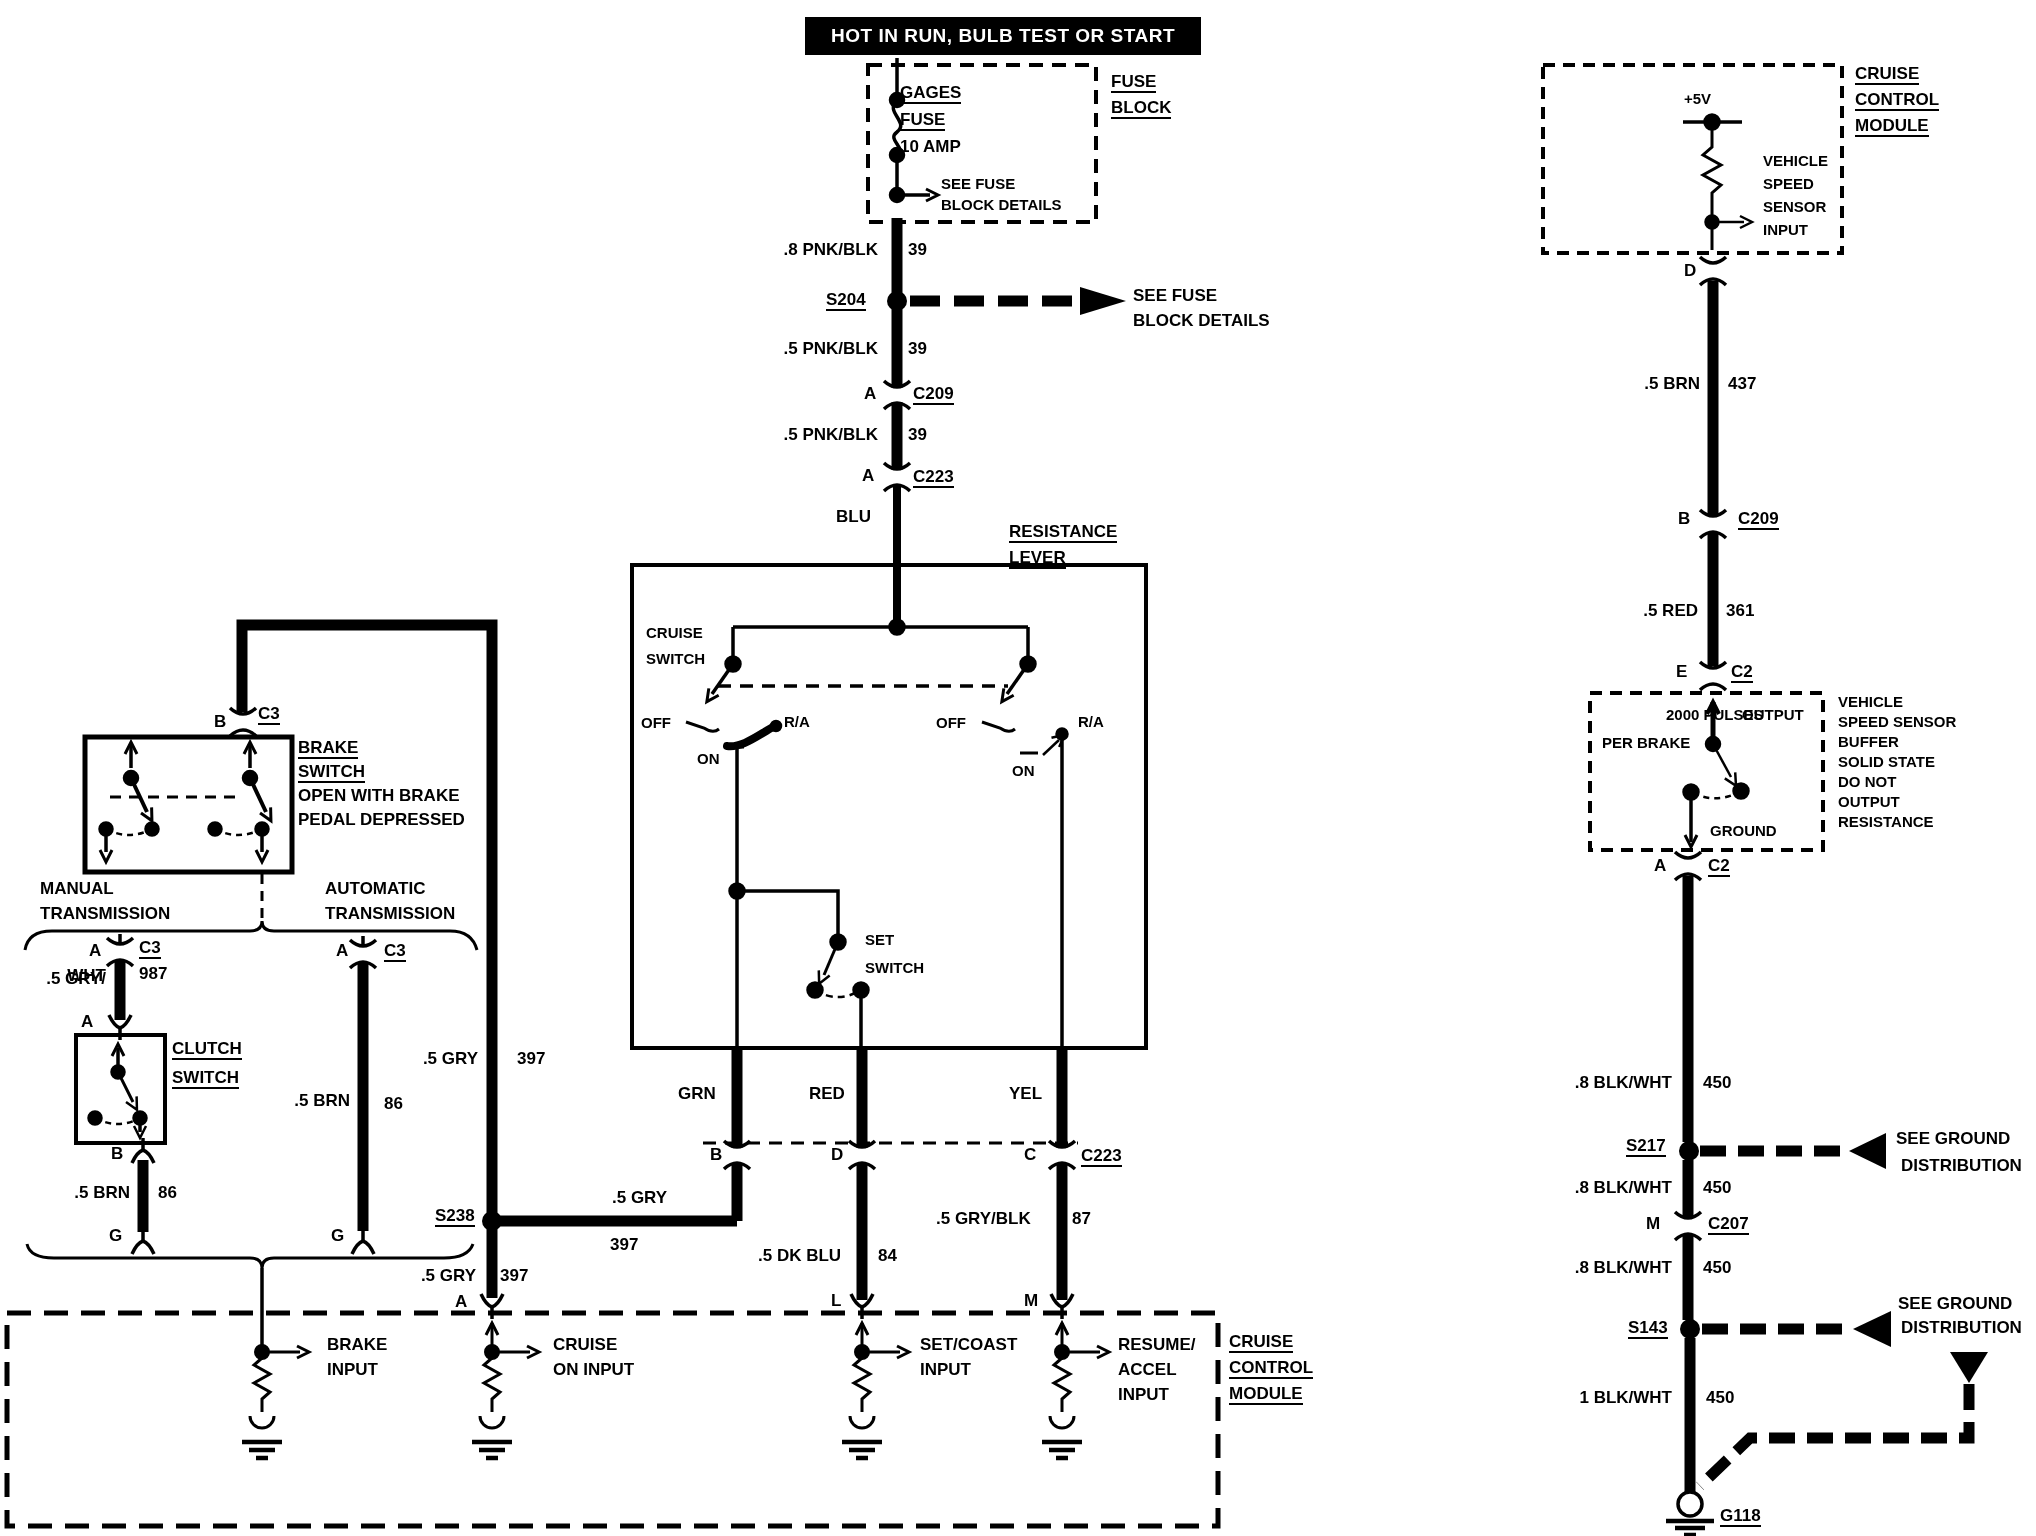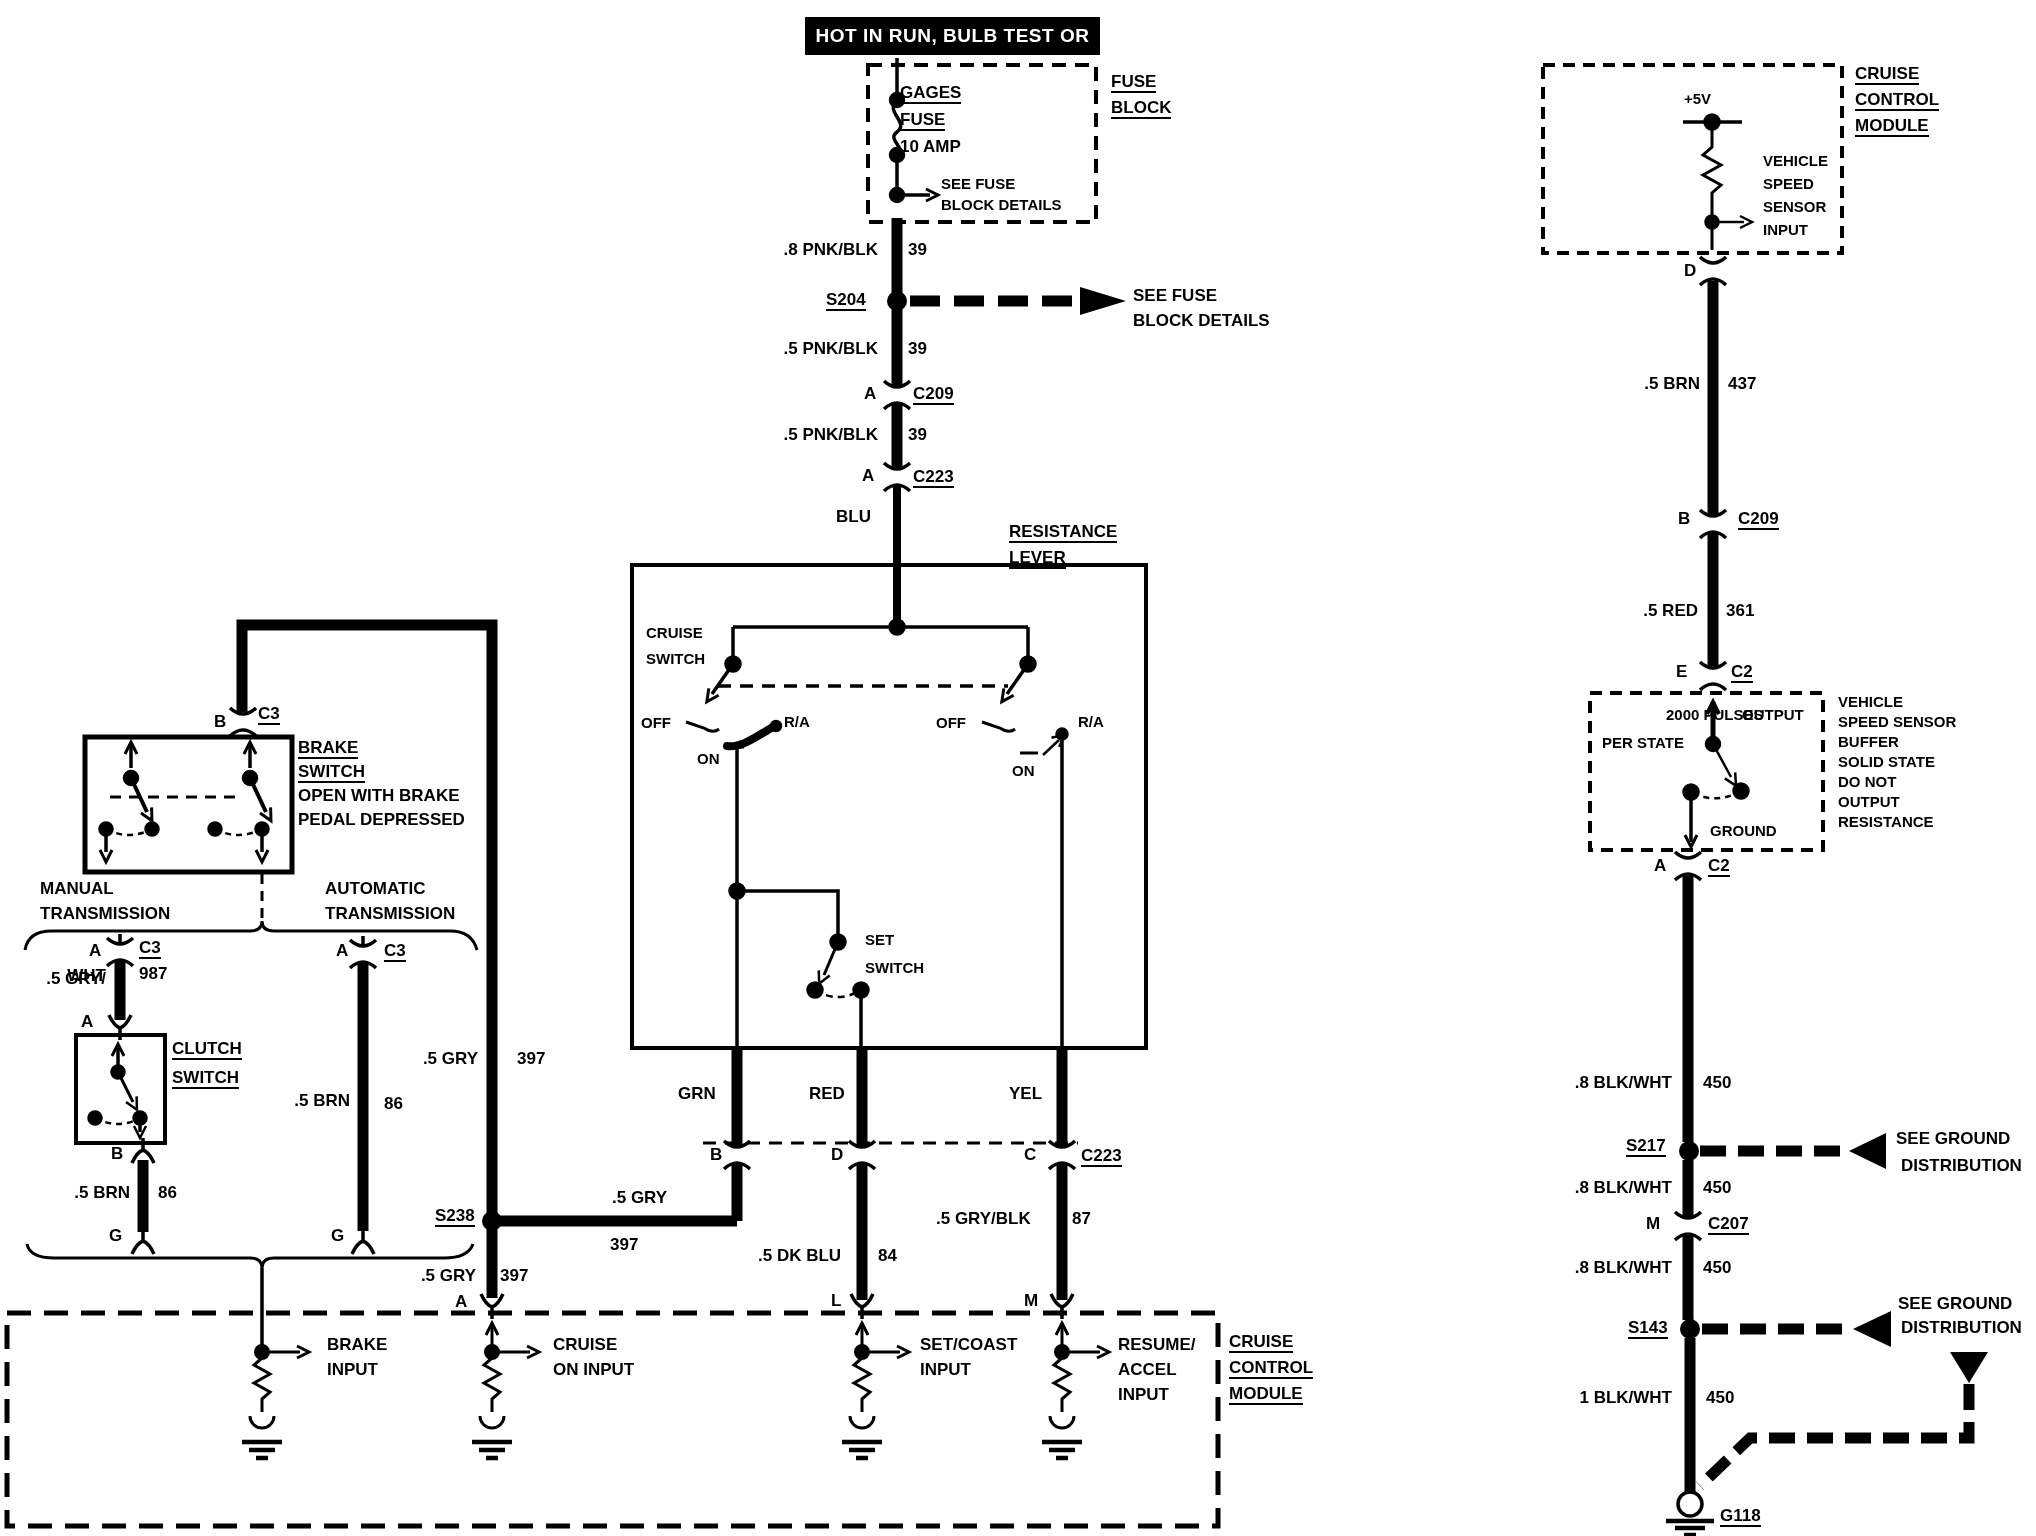--- a/index.html
+++ b/index.html
@@ -3,21 +3,21 @@
 <meta charset="utf-8">
 <style>
   html,body{margin:0;padding:0;background:#e8e8e8;}
   .stage{position:relative;width:2036px;height:1536px;background:#ffffff;overflow:hidden;
          font-family:"Liberation Sans",sans-serif;}
   svg{position:absolute;left:0;top:0;}
   .lb{position:absolute;font:bold 17px/1.15 "Liberation Sans",sans-serif;color:#000;white-space:nowrap;}
   .sm{font-size:15px;line-height:1.25;}
   .u{border-bottom:2.5px solid #000;padding-bottom:0px;}
   .ra{text-align:right;}
-  .banner{position:absolute;left:805px;top:17px;width:295px;height:38px;background:#000;color:#fff;
+  .banner{position:absolute;left:805px;top:17px;width:396px;height:38px;background:#000;color:#fff;
           font:bold 19px/38px "Liberation Sans",sans-serif;text-align:center;letter-spacing:.5px;}
 </style>
 </head>
 <body>
 
 <div class="stage">
 
 <svg width="2036" height="1536" viewBox="0 0 2036 1536">
   <defs>
     <g id="ah">
@@ -370,21 +370,21 @@
 <div class="lb" style="left:1684px;top:261px">D</div>
 <div class="lb ra" style="left:1632px;top:374px;width:68px">.5 BRN</div>
 <div class="lb" style="left:1728px;top:374px">437</div>
 <div class="lb" style="left:1678px;top:509px">B</div>
 <div class="lb" style="left:1738px;top:509px"><span class="u">C209</span></div>
 <div class="lb ra" style="left:1630px;top:601px;width:68px">.5 RED</div>
 <div class="lb" style="left:1726px;top:601px">361</div>
 <div class="lb" style="left:1676px;top:662px">E</div>
 <div class="lb" style="left:1731px;top:662px"><span class="u">C2</span></div>
 <div class="lb sm" style="left:1666px;top:706px">2000 PULSES</div>
-<div class="lb sm" style="left:1602px;top:734px">PER STATE</div>
+<div class="lb sm" style="left:1602px;top:734px">PER BRAKE</div>
 <div class="lb sm" style="left:1742px;top:706px">OUTPUT</div>
 <div class="lb sm" style="left:1710px;top:822px">GROUND</div>
 <div class="lb sm" style="left:1838px;top:693px">VEHICLE</div>
 <div class="lb sm" style="left:1838px;top:713px">SPEED SENSOR</div>
 <div class="lb sm" style="left:1838px;top:733px">BUFFER</div>
 <div class="lb sm" style="left:1838px;top:753px">SOLID STATE</div>
 <div class="lb sm" style="left:1838px;top:773px">DO NOT</div>
 <div class="lb sm" style="left:1838px;top:793px">OUTPUT</div>
 <div class="lb sm" style="left:1838px;top:813px">RESISTANCE</div>
 <div class="lb" style="left:1654px;top:856px">A</div>

